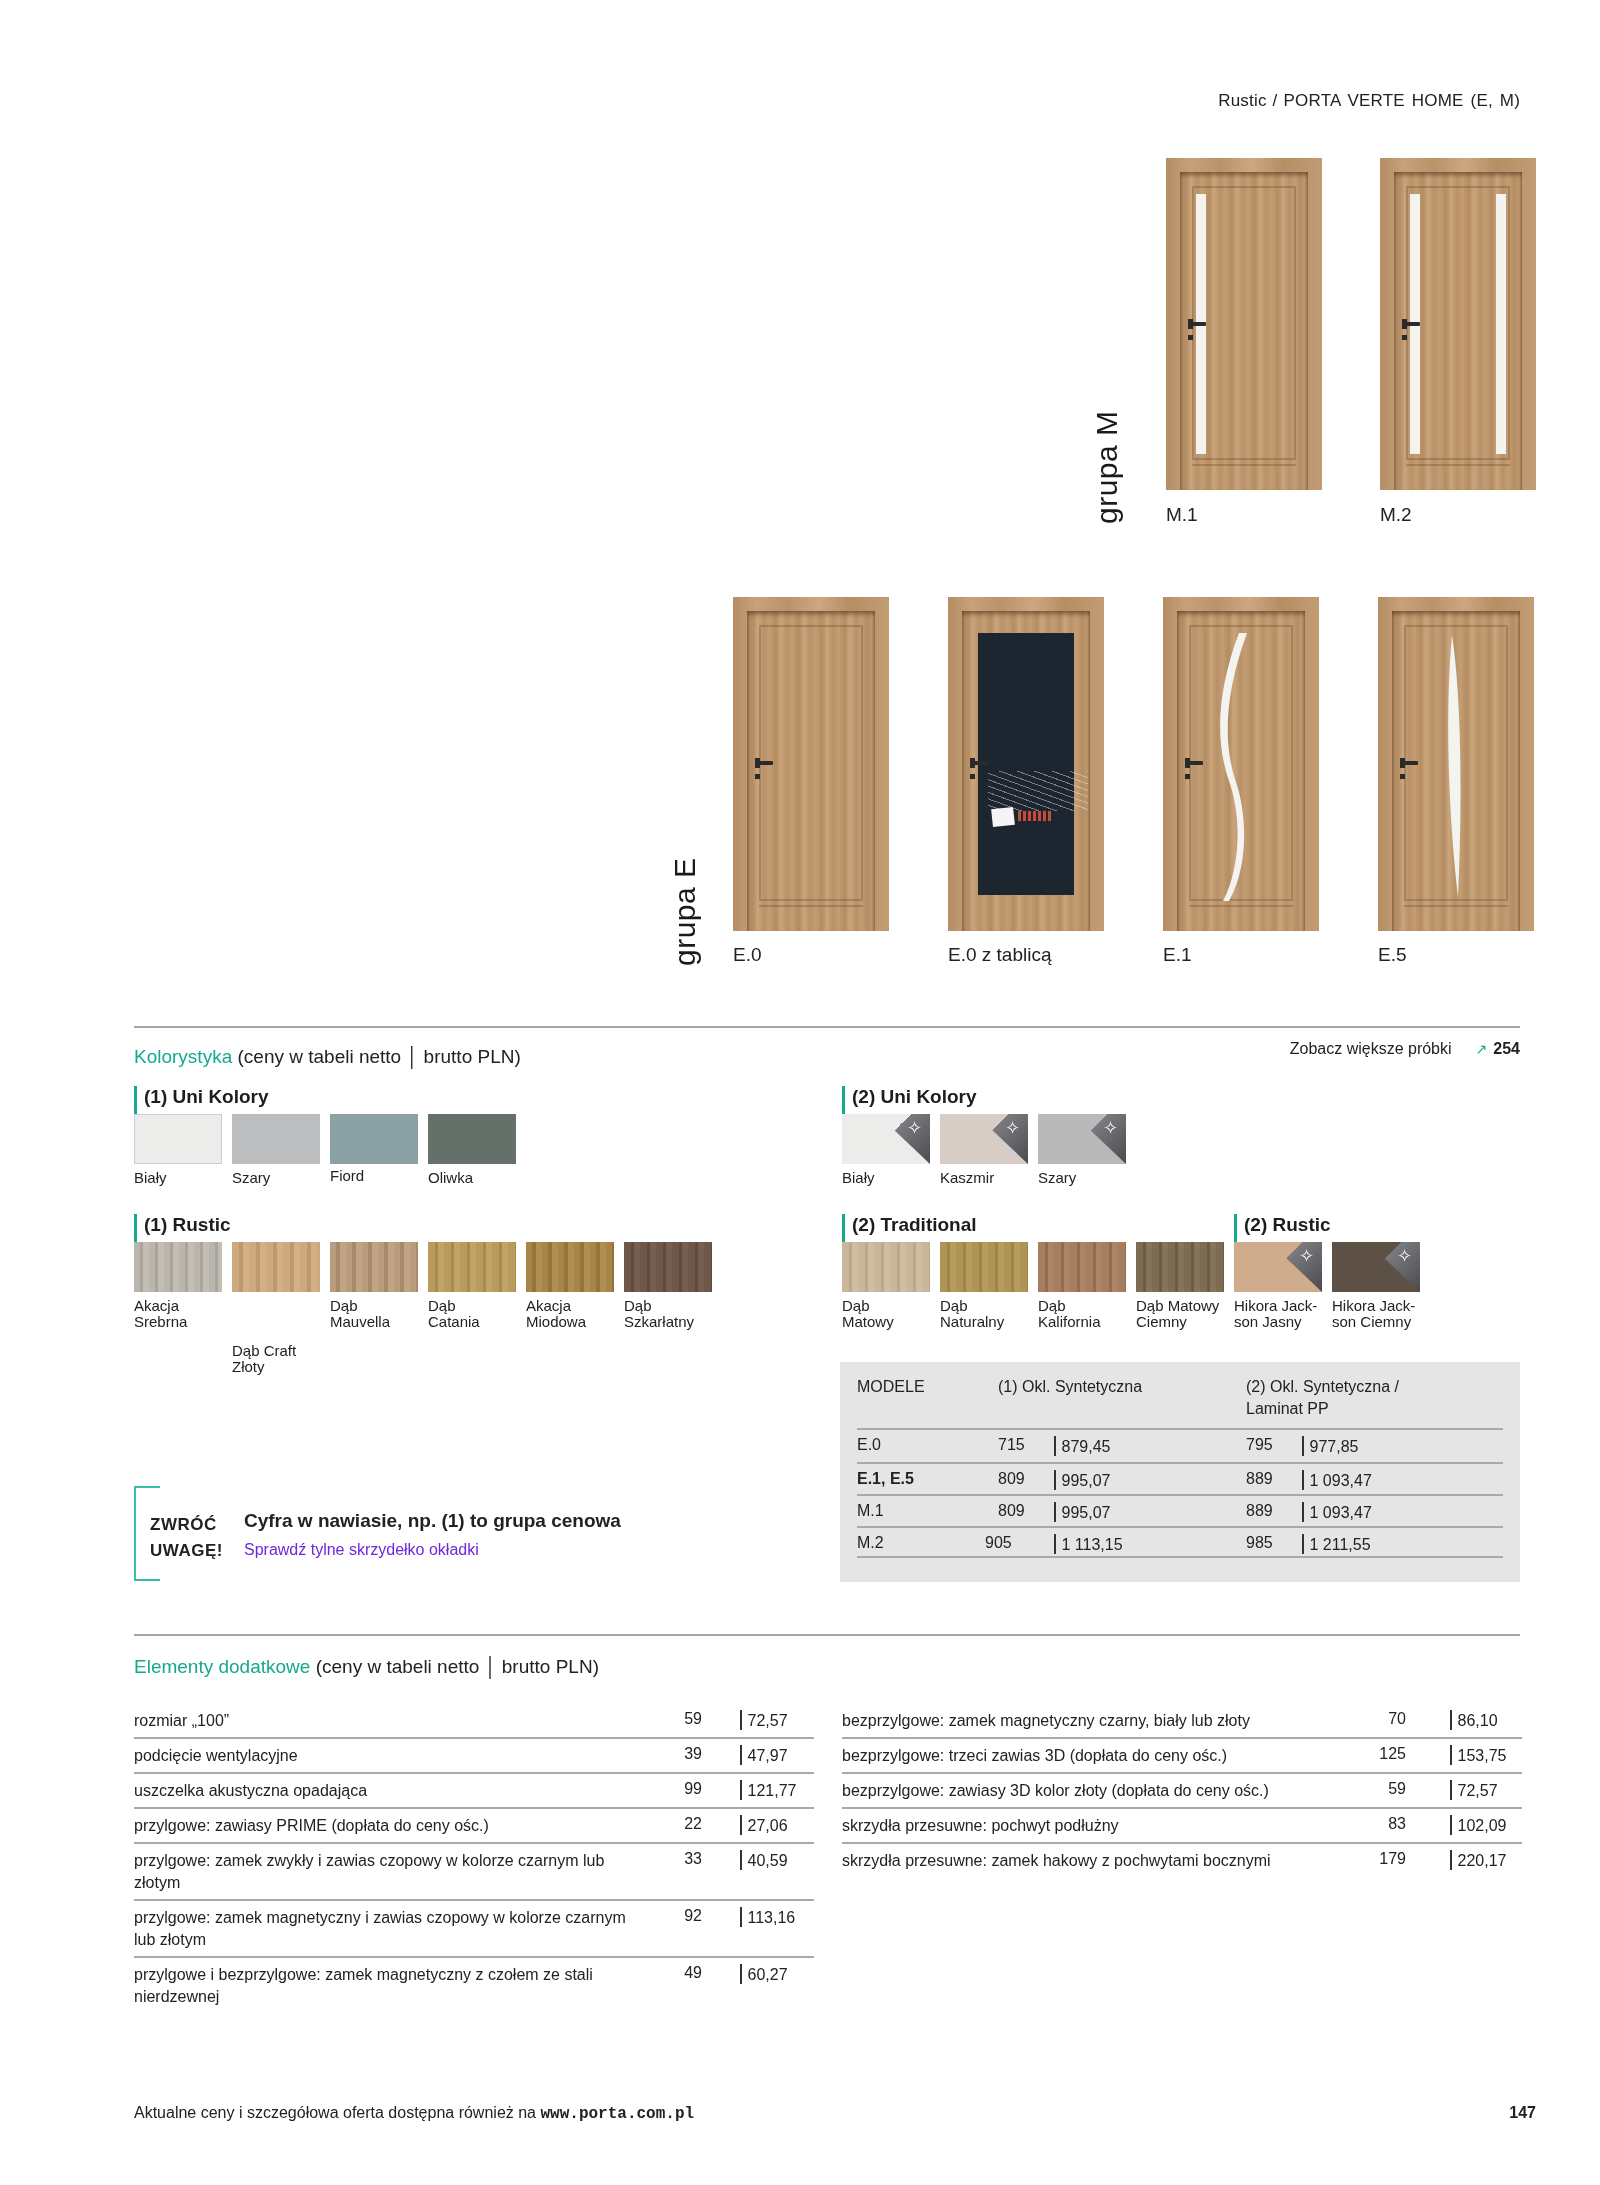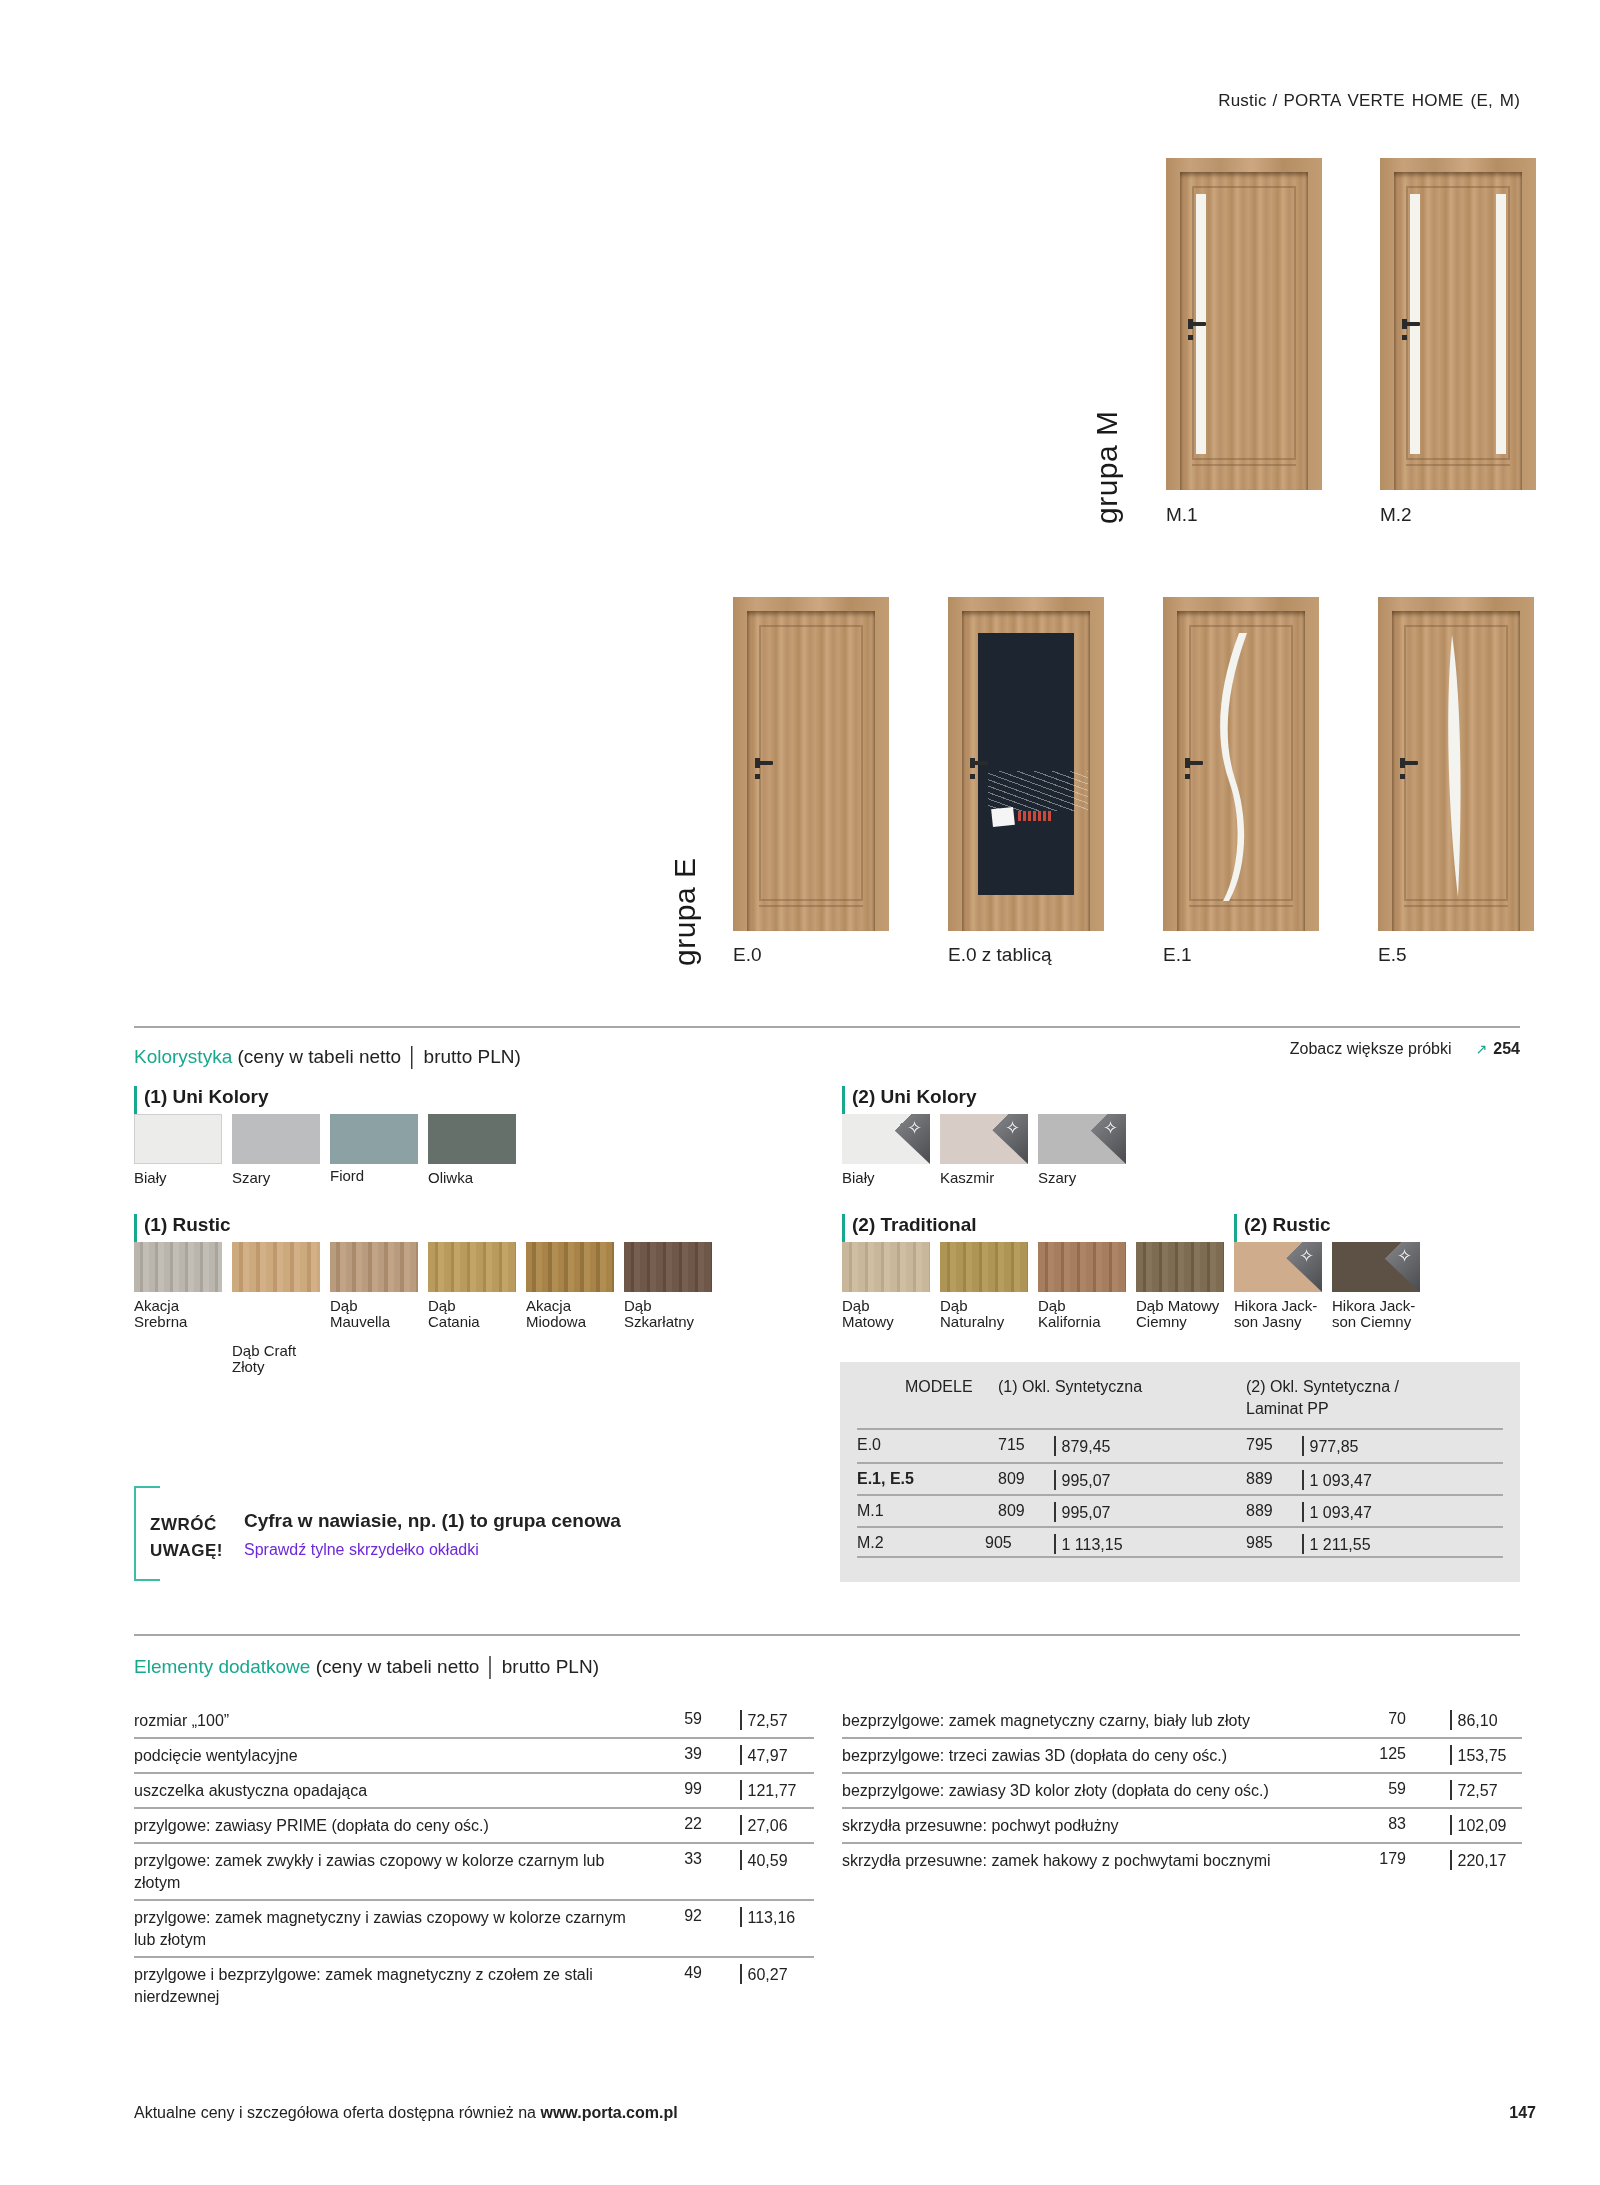--- a/index.html
+++ b/index.html
@@ -67,21 +67,21 @@
   .notice .head { position: absolute; left: 110px; top: 24px; font-size: 19px; font-weight: bold; color: #222; white-space: nowrap; }
   .notice .sub { position: absolute; left: 110px; top: 55px; font-size: 16px; color: #6d28d9; white-space: nowrap; }
 
   .extras { position: absolute; top: 1700px; width: 680px; }
   .extras .item { position: relative; border-bottom: 2px solid #a9a9a9; padding: 6px 0 5px 0; min-height: 32px; }
   .extras .desc { font-size: 16px; line-height: 22px; color: #222; width: 510px; }
   .extras .net { position: absolute; right: 112px; top: 6px; font-size: 16px; color: #222; text-align: right; width: 40px; }
   .extras .gross { position: absolute; left: 606px; top: 6px; font-size: 16px; color: #222; white-space: nowrap; }
 
   .footer { position: absolute; left: 134px; top: 2104px; font-size: 16px; color: #222; }
-  .footer b { font-weight: bold; }
+  .footer b { font-weight: bold; font-family: Liberation Mono, monospace; }
   .page-num { position: absolute; right: 64px; top: 2104px; font-size: 16px; font-weight: bold; color: #222; }
 </style>
 </head>
 <body>
 
 <div class="abs breadcrumb">
   <span>Rustic</span><span class="sep">/</span><span>PORTA VERTE HOME (E, M)</span>
 </div>
 
 <div class="group-label" style="left:1090px; top:524px;">grupa M</div>
@@ -258,21 +258,21 @@
       <div class="premium"></div>
       <div class="star">✧</div>
     </div>
   <div class="swatch-label" style="left:0; top:84px; white-space:pre-line;">Hikora Jack-
 son Jasny</div>
   <div class="swatch-label" style="left:98px; top:84px; white-space:pre-line;">Hikora Jack-
 son Ciemny</div>
 </div>
 
 <div class="price-box">
-  <div class="th" style="left:17px; top:14px;margin-left:48px;">MODELE</div>
+  <div class="th" style="left:17px; top:14px;">MODELE</div>
   <div class="th" style="left:158px; top:14px;">(1) Okl. Syntetyczna</div>
   <div class="th" style="left:406px; top:14px;">
     <div>(2) Okl. Syntetyczna /</div>
     <div>Laminat PP</div>
   </div>
 
   <div class="row" style="top:66px;">
     <span class="cell" style="left:0;">E.0</span>
     <span class="cell" style="left:141px;">715</span>
     <span class="cell" style="left:197px;"><span class="vbar"></span><span>879,45</span></span>

